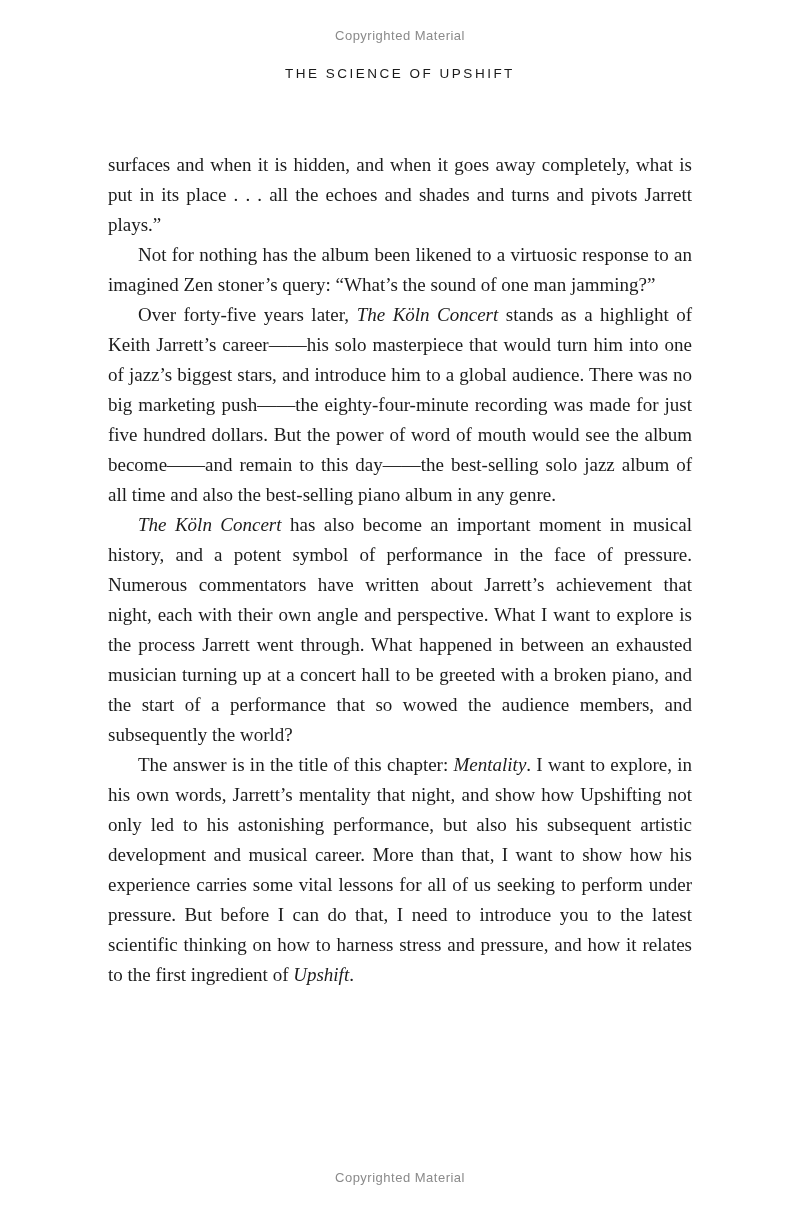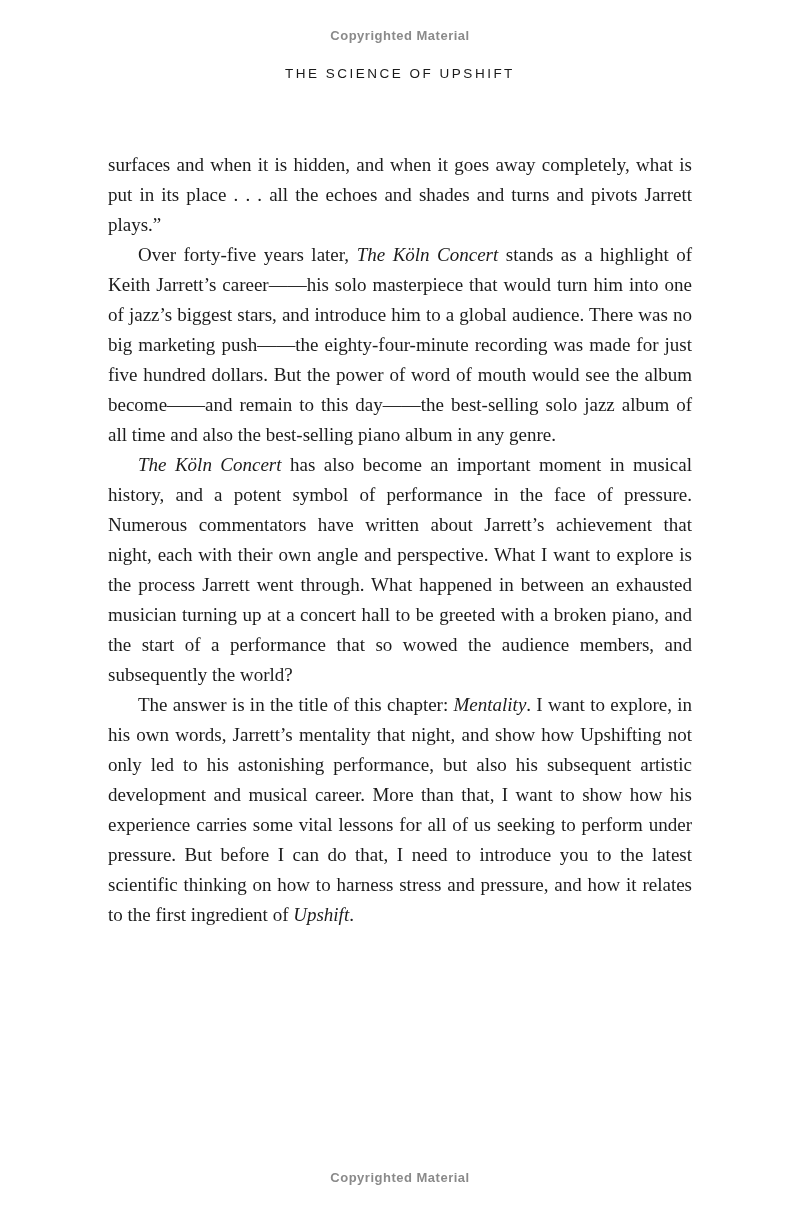--- a/index.html
+++ b/index.html
@@ -16,21 +16,21 @@
     font-family: "Liberation Serif", serif;
     color: #1c1c1c;
   }
   .copyright-line {
     position: absolute;
     left: 0;
     width: 100%;
     text-align: center;
     font-family: "Liberation Sans", sans-serif;
     font-size: 13px;
-    font-weight: bold;
+    font-weight: normal;
     letter-spacing: 0.5px;
     color: #8a8a8a;
   }
   .copyright-top { top: 28px; }
   .copyright-bottom { top: 1170px; }
   .running-header {
     position: absolute;
     top: 66px;
     left: 0;
     width: 100%;
@@ -76,20 +76,21 @@
 <body>
 
 <div class="page">
 
   <div class="copyright-line copyright-top">Copyrighted Material</div>
 
   <div class="running-header">THE SCIENCE OF UPSHIFT</div>
 
   <div class="body-text">
       <p class=""><span>surfaces and when it is hidden, and when it goes away completely, what is put in its place . . . all the echoes and shades and turns and pivots Jarrett plays.”</span></p>
+      <p class="indent"><span>Not for nothing has the album been likened to a virtuosic response to an imagined Zen stoner’s query: “What’s the sound of one man jamming?”</span></p>
       <p class="indent"><span>Over forty-five years later, </span><em>The Köln Concert</em><span> stands as a highlight of Keith Jarrett’s career——his solo masterpiece that would turn him into one of jazz’s biggest stars, and introduce him to a global audience. There was no big marketing push——the eighty-four-minute recording was made for just five hundred dollars. But the power of word of mouth would see the album become——and remain to this day——the best-selling solo jazz album of all time and also the best-selling piano album in any genre.</span></p>
       <p class="indent"><em>The Köln Concert</em><span> has also become an important moment in musical history, and a potent symbol of performance in the face of pressure. Numerous commentators have written about Jarrett’s achievement that night, each with their own angle and perspective. What I want to explore is the process Jarrett went through. What happened in between an exhausted musician turning up at a concert hall to be greeted with a broken piano, and the start of a performance that so wowed the audience members, and subsequently the world?</span></p>
       <p class="indent"><span>The answer is in the title of this chapter: </span><em>Mentality</em><span>. I want to explore, in his own words, Jarrett’s mentality that night, and show how Upshifting not only led to his astonishing performance, but also his subsequent artistic development and musical career. More than that, I want to show how his experience carries some vital lessons for all of us seeking to perform under pressure. But before I can do that, I need to introduce you to the latest scientific thinking on how to harness stress and pressure, and how it relates to the first ingredient of </span><em>Upshift</em><span>.</span></p>
     </div>
 
 
   <div class="copyright-line copyright-bottom">Copyrighted Material</div>
 
 </div>
 

